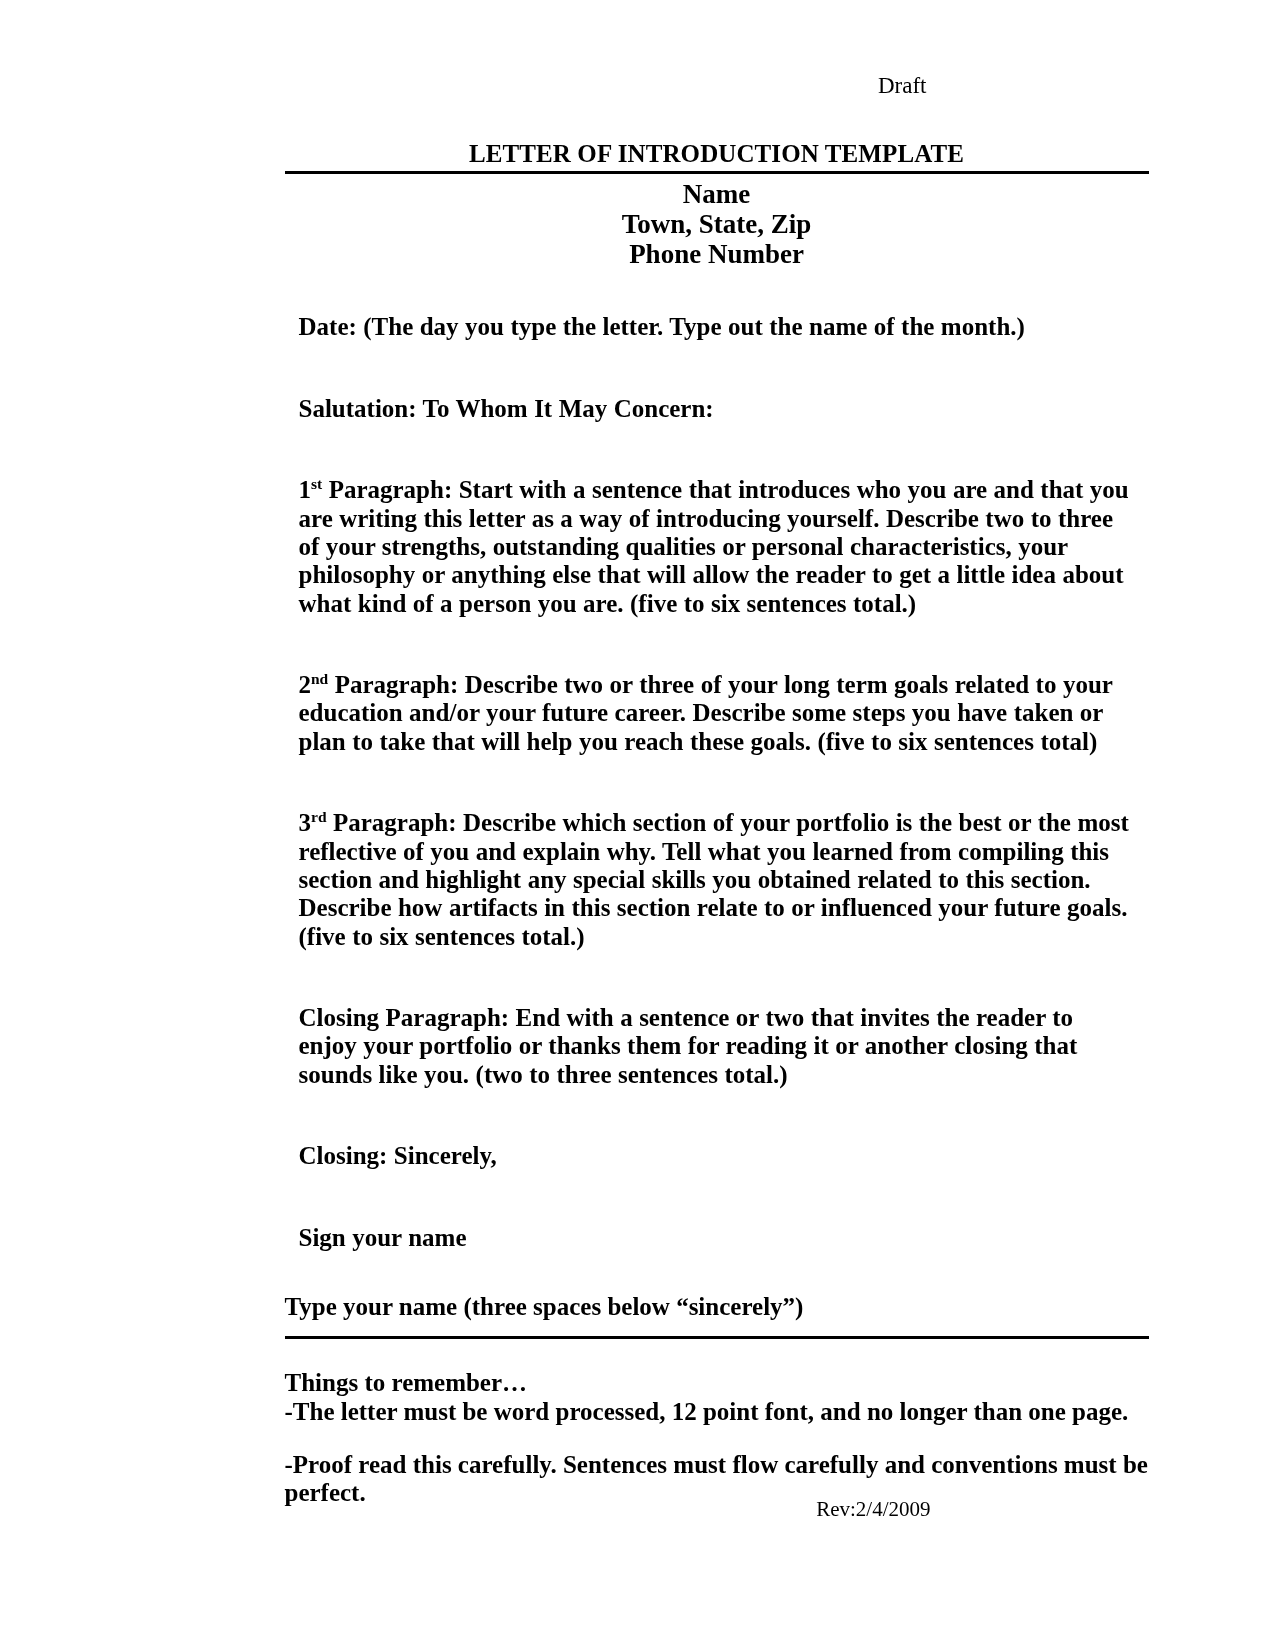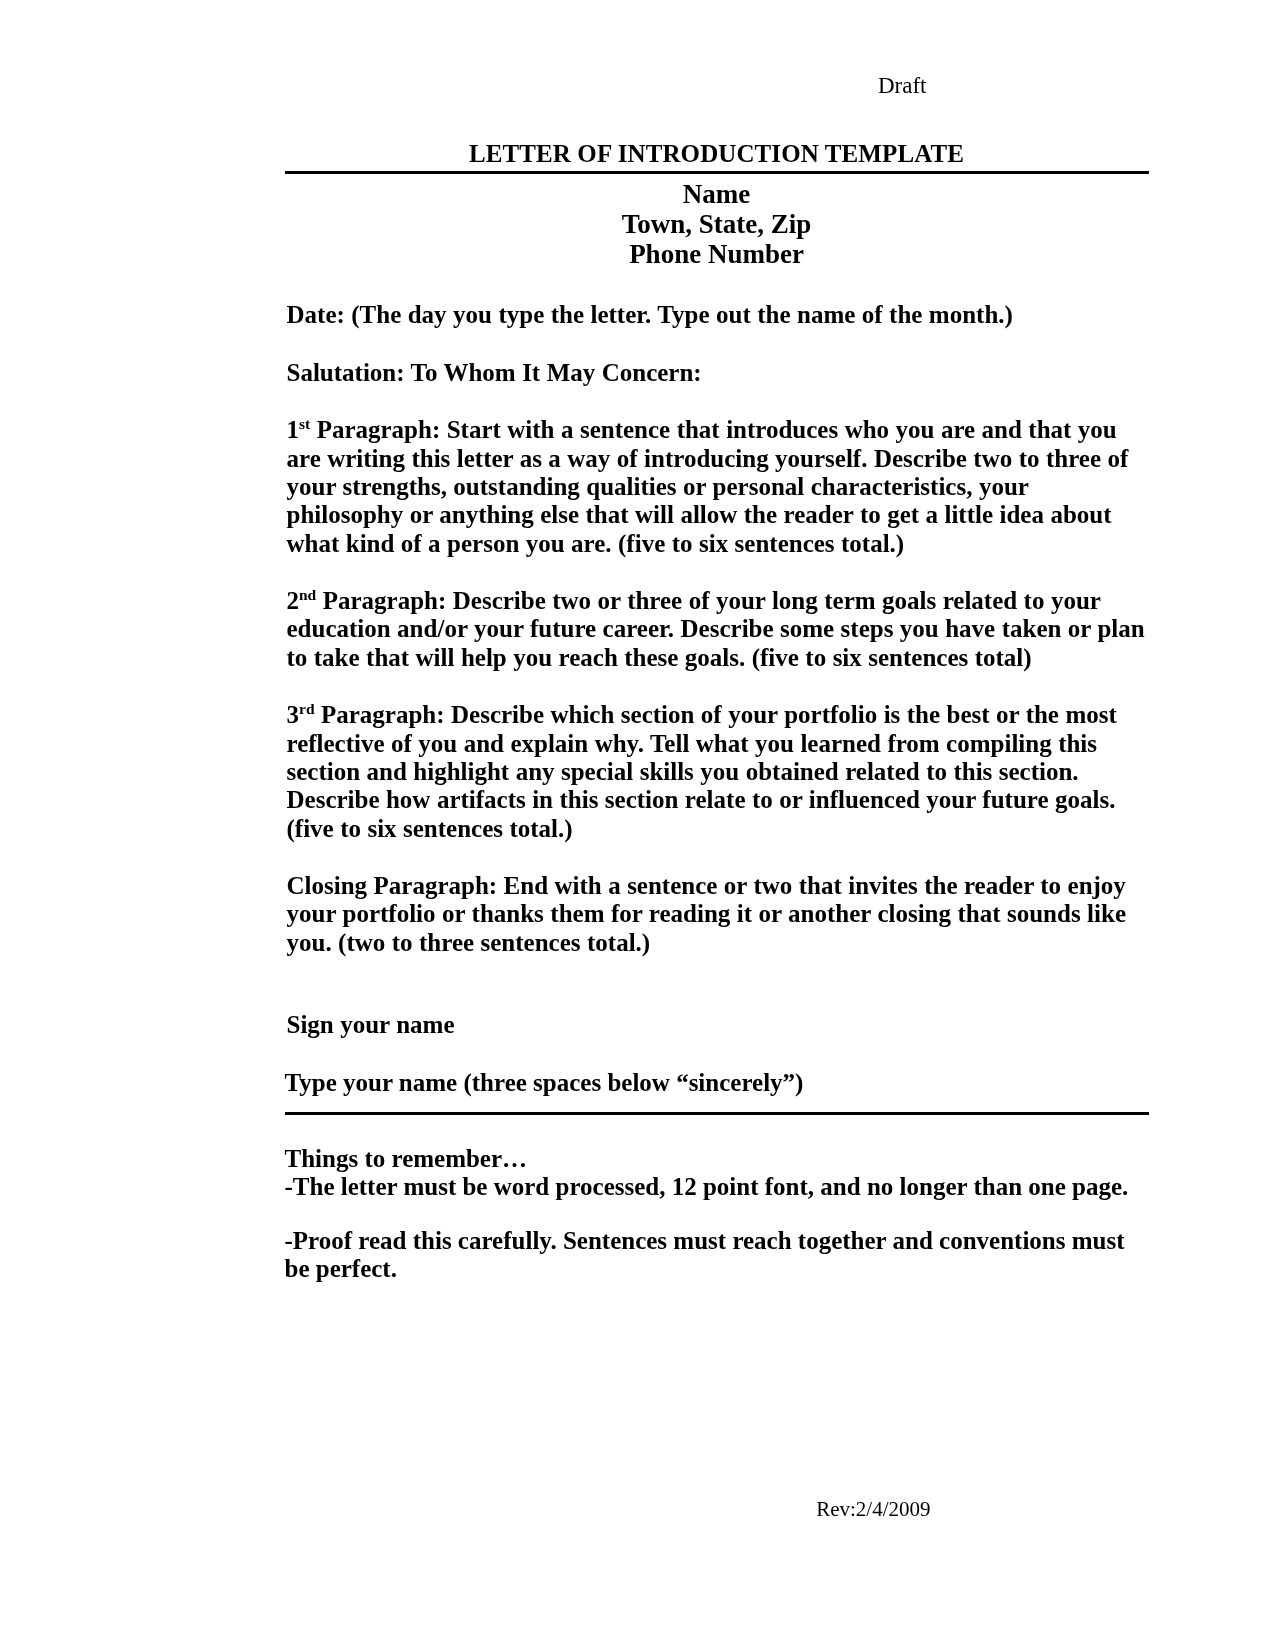--- a/index.html
+++ b/index.html
@@ -54,21 +54,21 @@
     text-align: center;
     font-size: 27px;
     line-height: 1.12;
     margin-top: 5px;
   }
   .address-block div { white-space: nowrap; }
 
   p.body-par {
     font-size: 25px;
     line-height: 1.135;
-    margin: 2px;
+    margin: 14px;
     text-align: left;
     word-spacing: 0.2px;
   }
 
   .gap-sm { height: 25px; }
   .gap-md { height: 27px; }
   .gap-lg { height: 30px; }
 
   sup {
     font-size: 0.62em;
@@ -136,38 +136,39 @@
     <div class="gap-sm"></div>
 
     <p class="body-par"><span>3</span><sup>rd</sup><span> Paragraph:  Describe which section of your portfolio is the best or the most reflective of you and explain why.  Tell what you learned from compiling this section and highlight any special skills you obtained related to this section. Describe how artifacts in this section relate to or influenced your future goals. (five to six sentences total.)</span></p>
 
     <div class="gap-sm"></div>
 
     <p class="body-par">Closing Paragraph: End with a sentence or two that invites the reader to enjoy your portfolio or thanks them for reading it or another closing that sounds like you. (two to three sentences total.)</p>
 
     <div class="gap-sm"></div>
 
+    <p class="body-par">Closing:  Sincerely,</p>
 
     <div class="gap-sm"></div>
 
     <p class="body-par">Sign your name</p>
 
     <div class="gap-md"></div>
 
     <p class="typed-name-line">Type your name (three spaces below “sincerely”)</p>
 
     <div class="gap-lg"></div>
 
     <p class="remember-line">Things to remember…</p>
 
     <p class="remember-line">-The letter must be word processed, 12 point font, and no longer than one page.</p>
 
     <div class="gap-sm"></div>
 
-    <p class="remember-line">-Proof read this carefully.  Sentences must reach together and conventions must be perfect.</p>
+    <p class="remember-line">-Proof read this carefully.  Sentences must flow carefully and conventions must be perfect.</p>
 
     <div class="gap-sm"></div>
 
 
   </div>
 
   <div class="footer-rev">Rev:2/4/2009</div>
 
 </div>
 

